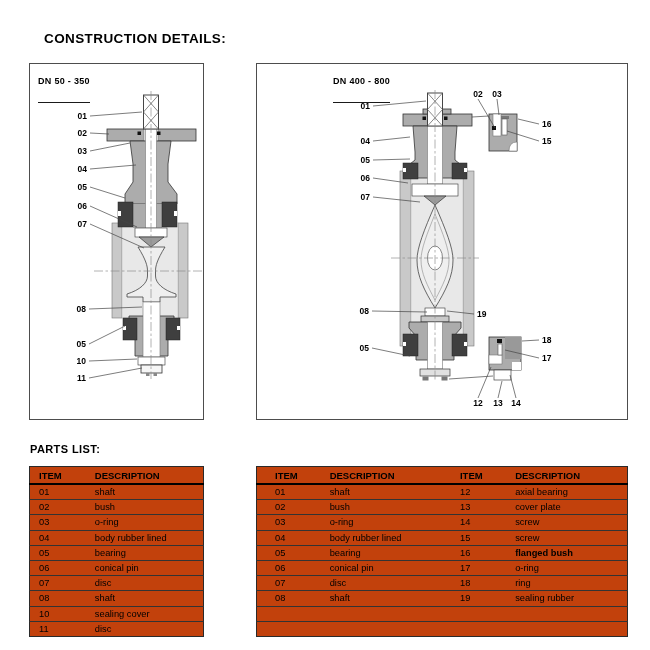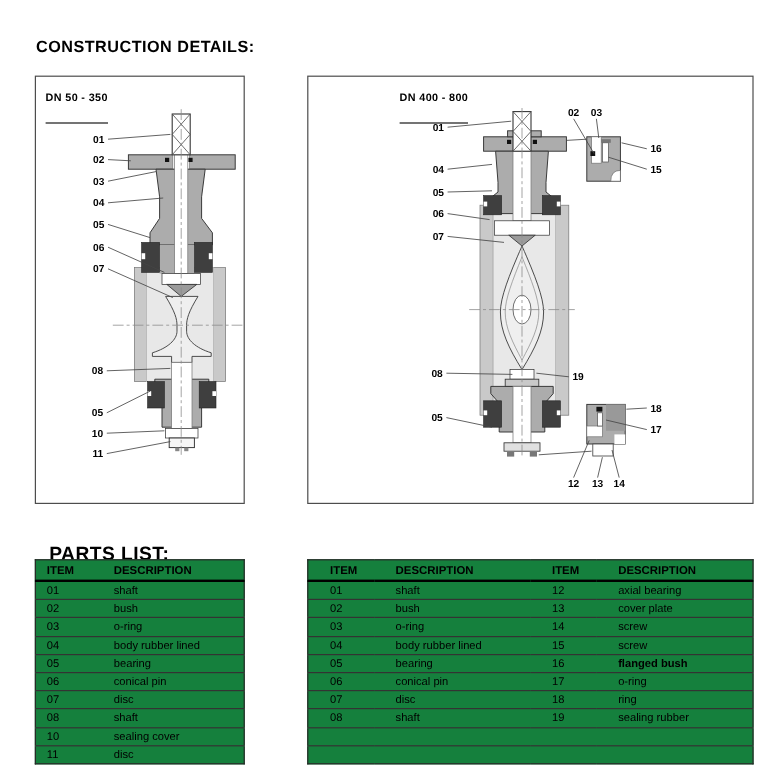--- a/index.html
+++ b/index.html
@@ -1,19 +1,19 @@
 <!DOCTYPE html>
 <html><head>
 <meta charset="utf-8">
 <style>
   html,body{margin:0;padding:0;background:#fff;}
   body{width:650px;height:650px;font-family:"Liberation Sans",sans-serif;color:#000;}
   .page{position:relative;width:650px;height:650px;background:#fff;overflow:hidden;}
-  .main-title{position:absolute;left:30px;top:31px;margin:0;font-size:13.5px;font-weight:bold;letter-spacing:.4px;}
-  .parts-title{position:absolute;left:30px;top:443px;margin:11px;font-size:16px;font-weight:bold;letter-spacing:.4px;}
+  .main-title{position:absolute;left:44px;top:31px;margin:0;font-size:13.5px;font-weight:bold;letter-spacing:.4px;}
+  .parts-title{position:absolute;left:30px;top:443px;margin:0;font-size:11px;font-weight:bold;letter-spacing:.4px;}
   .diagram-box{position:absolute;border:1px solid #4d4d4d;background:#fff;box-sizing:border-box;}
   .box-left{left:29px;top:63px;width:175px;height:357px;}
   .box-right{left:256px;top:63px;width:372px;height:357px;}
   .dn-label{position:absolute;top:12px;font-size:9px;font-weight:bold;letter-spacing:.3px;
             border-bottom:1px solid #1a1a1a;padding-bottom:16px;white-space:nowrap;}
   .dn-left{left:8px;}
   .dn-right{left:76px;}
   svg.valve{position:absolute;left:0;top:0;width:100%;height:100%;display:block;}
 
   .metal{fill:#acacac;stroke:#333;stroke-width:.8;}
@@ -23,21 +23,21 @@
   .white{fill:#fff;stroke:#777;stroke-width:.6;}
   .lightbody{fill:#e8e8e8;stroke:#b5b5b5;stroke-width:.5;}
   .disc{fill:#efefef;stroke:#444;stroke-width:.8;}
   .cone{fill:#9b9b9b;stroke:#333;stroke-width:.7;}
   .cl{stroke:#8a8a8a;stroke-width:.65;fill:none;stroke-dasharray:9 2.5 2.5 2.5;}
   .leader{stroke:#454545;stroke-width:.7;fill:none;}
   .callout{font:bold 8.5px "Liberation Sans",sans-serif;fill:#000;}
   .hatch{stroke:#555;stroke-width:.7;}
 
   table.parts-table{position:absolute;border-collapse:collapse;table-layout:fixed;
-                    border:1.4px solid #2a2a2a;background:#15803d;}
+                    border:1.4px solid #2a2a2a;background:#c2410c;}
   #table-left{left:29px;top:466px;width:175px;}
   #table-right{left:256px;top:466px;width:372px;}
   table.parts-table th{font-size:9.5px;font-weight:bold;text-align:left;height:14px;
                        border-bottom:2px solid #000;vertical-align:middle;white-space:nowrap;overflow:hidden;}
   table.parts-table td{font-size:9.3px;height:12.2px;border-bottom:1px solid #333;
                        vertical-align:middle;white-space:nowrap;overflow:hidden;}
   table.parts-table tr:last-child td{border-bottom:none;}
 </style>
 </head>
 <body>

